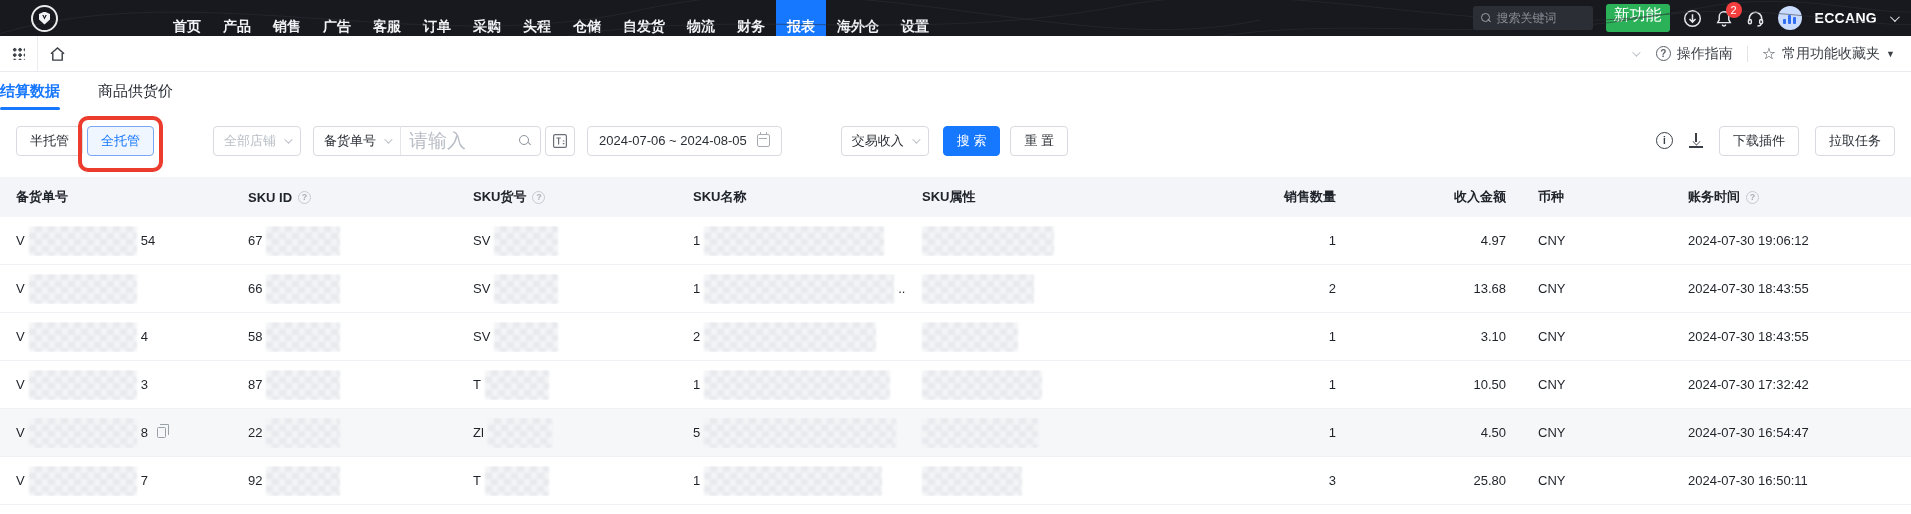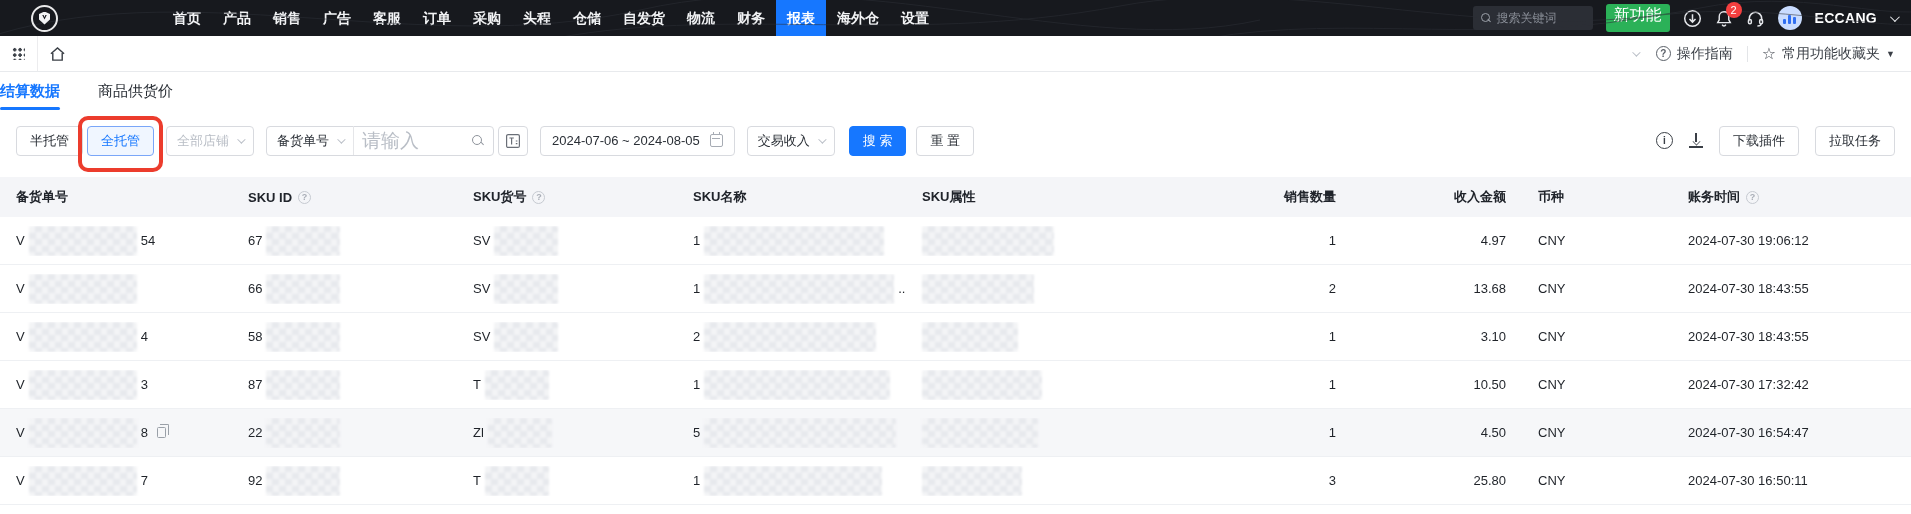--- a/index.html
+++ b/index.html
@@ -8,21 +8,21 @@
   .app { position:relative; width:1911px; height:514px; background:#fff; overflow:hidden; color:#1f2329; }
 
   
   .topbar { position:relative; height:36px; background:#17191e; display:flex; align-items:center; overflow:hidden; }
   .topo { position:absolute; inset:0; pointer-events:none; }
   .logo { position:relative; width:27px; height:27px; margin-left:31px; border:2px solid #e9e9ea; border-radius:50%;
           display:flex; align-items:center; justify-content:center; flex:0 0 auto; cursor:pointer; }
   .logo .shield { width:11px; height:13px; background:#f2f3f4; clip-path:polygon(50% 0,100% 20%,100% 62%,50% 100%,0 62%,0 20%); position:relative; }
   .logo .shield::after { content:""; position:absolute; left:3px; top:3px; width:5px; height:5px; background:#17191e; clip-path:polygon(0 0,50% 100%,100% 0,72% 0,50% 55%,28% 0); }
   .mainnav { display:flex; align-items:center; height:36px; margin-left:104px; flex:0 0 auto; }
-  .nav-item { height:36px; line-height:36px; padding:0 11px; color:#f2f3f5; font-size:14px; font-weight:700; cursor:pointer; white-space:nowrap; }
+  .nav-item { height:36px; line-height:36px; padding:8px 11px; color:#f2f3f5; font-size:14px; font-weight:700; cursor:pointer; white-space:nowrap; }
   .nav-item.active { background:#1677ff; color:#fff; }
   .top-right { display:flex; align-items:center; margin-left:auto; padding-right:14px; gap:13px; }
   .searchbox { display:flex; align-items:center; gap:6px; width:120px; height:24px; background:#2b2e35; border-radius:3px; padding:0 8px; cursor:text; }
   .searchbox .ph { color:#8b9099; font-size:12px; }
   .mag { position:relative; width:10px; height:10px; flex:0 0 auto; }
   .mag::before { content:""; position:absolute; left:0; top:0; width:7px; height:7px; border:1.4px solid #9ba0a8; border-radius:50%; }
   .mag::after { content:""; position:absolute; left:6.5px; top:7px; width:4px; height:1.4px; background:#9ba0a8; transform:rotate(45deg); }
   .newfeat { height:28px; line-height:22px; padding:0 8px; background:#2bb158; color:#fff; font-size:16px; border-radius:3px; cursor:pointer; }
   .tb-icon { color:#e4e6ea; display:flex; align-items:center; cursor:pointer; }
   .bellwrap { position:relative; }
@@ -59,21 +59,21 @@
 
   
   .filterbar { display:flex; align-items:center; padding:9px 16px 0 16px; gap:12px; height:48px; }
   .btn { height:30px; padding:0 13px; background:#fff; border:1px solid #d8dadf; border-radius:4px; font-size:13px;
          color:#2a2f36; cursor:pointer; white-space:nowrap; font-family:inherit; }
   .btn.primary { background:#1677ff; border-color:#1677ff; color:#fff; }
   .btn.toggle-on { background:#f0f6ff; border-color:#7aa6f8; color:#1677ff; }
   .redwrap { position:relative; margin-left:-4px; }
   .red-annotation { position:absolute; left:-9px; right:-9px; top:-10px; bottom:-16px; border:4px solid #ec3c2d; border-radius:10px; pointer-events:none; }
   .select { height:30px; display:flex; align-items:center; gap:8px; padding:0 10px; border:1px solid #d8dadf; border-radius:4px;
-            font-size:13px; color:#2a2f36; cursor:pointer; background:#fff; white-space:nowrap; }
+            font-size:13px; color:#2a2f36; cursor:pointer; background:#fff; white-space:nowrap;margin-left:47px; }
   .select.placeholder { color:#b9bec6; }
   .chev.gray { border-color:#b9bec6; width:6px; height:6px; }
   .combo { display:flex; align-items:center; height:30px; border:1px solid #d8dadf; border-radius:4px; background:#fff; }
   .combo .field { display:flex; align-items:center; gap:8px; padding:0 10px; font-size:13px; color:#2a2f36; cursor:pointer; white-space:nowrap; }
   .combo .cdiv { width:1px; height:29px; background:#e5e6e9; }
   .combo input { border:none; outline:none; width:118px; font-size:19px; padding:0 8px; font-family:inherit; color:#2a2f36; }
   .combo input::placeholder { color:#b9bec6; }
   .mag2 { position:relative; width:12px; height:12px; margin-right:9px; cursor:pointer; }
   .mag2::before { content:""; position:absolute; left:0; top:0; width:8px; height:8px; border:1.4px solid #8f949c; border-radius:50%; }
   .mag2::after { content:""; position:absolute; left:7.6px; top:8px; width:4.4px; height:1.4px; background:#8f949c; transform:rotate(45deg); }

